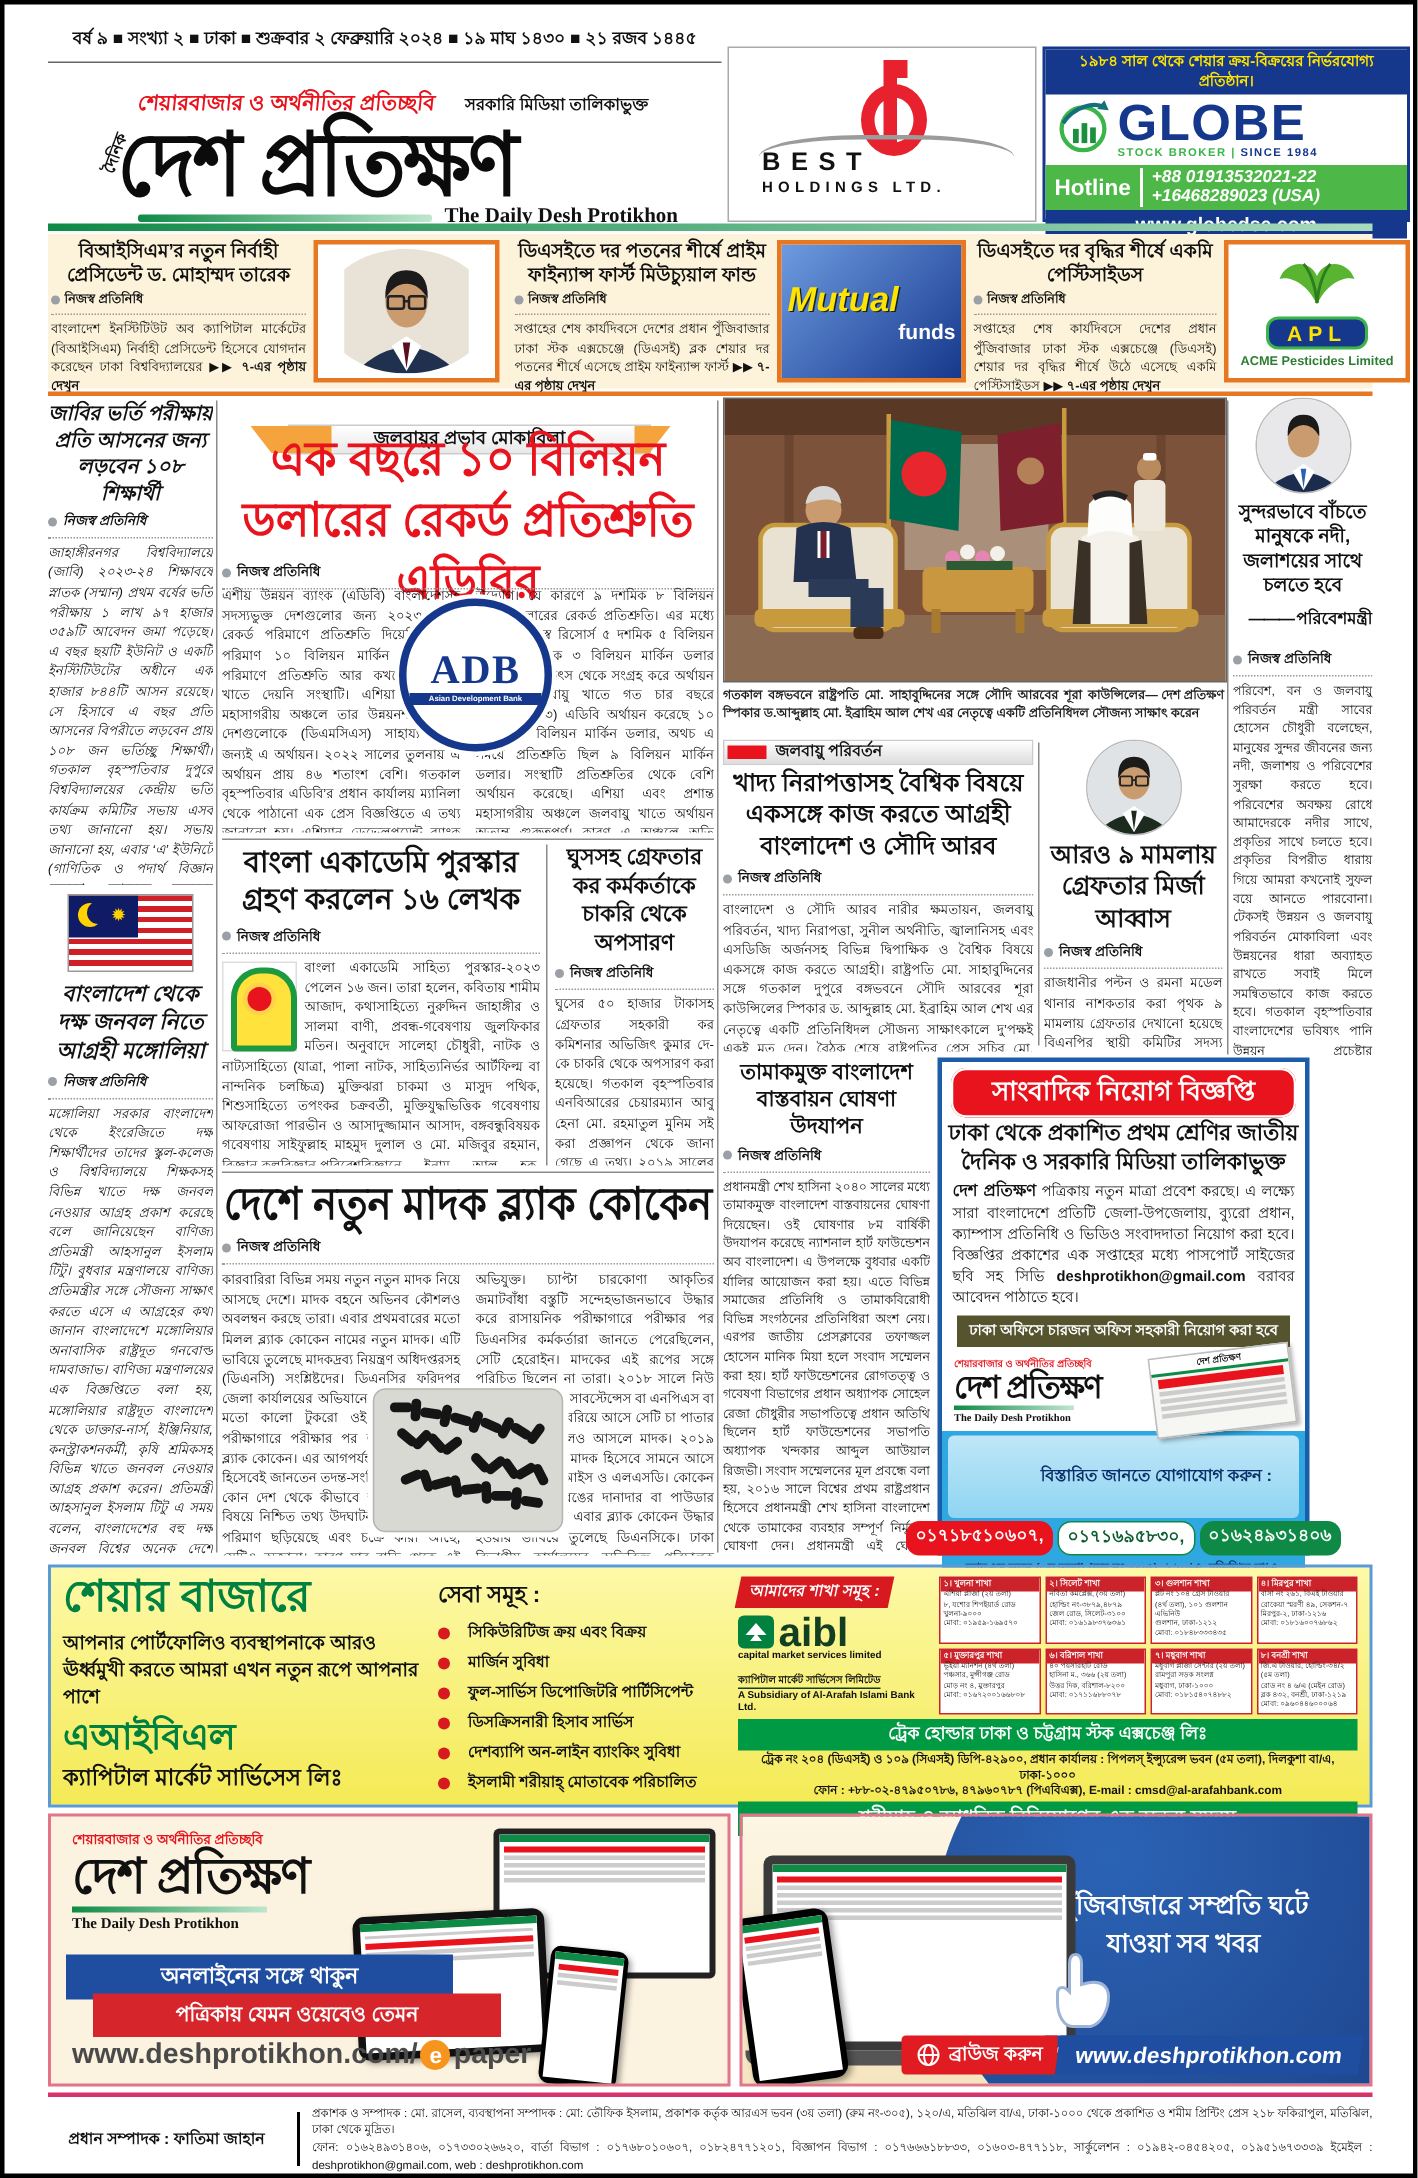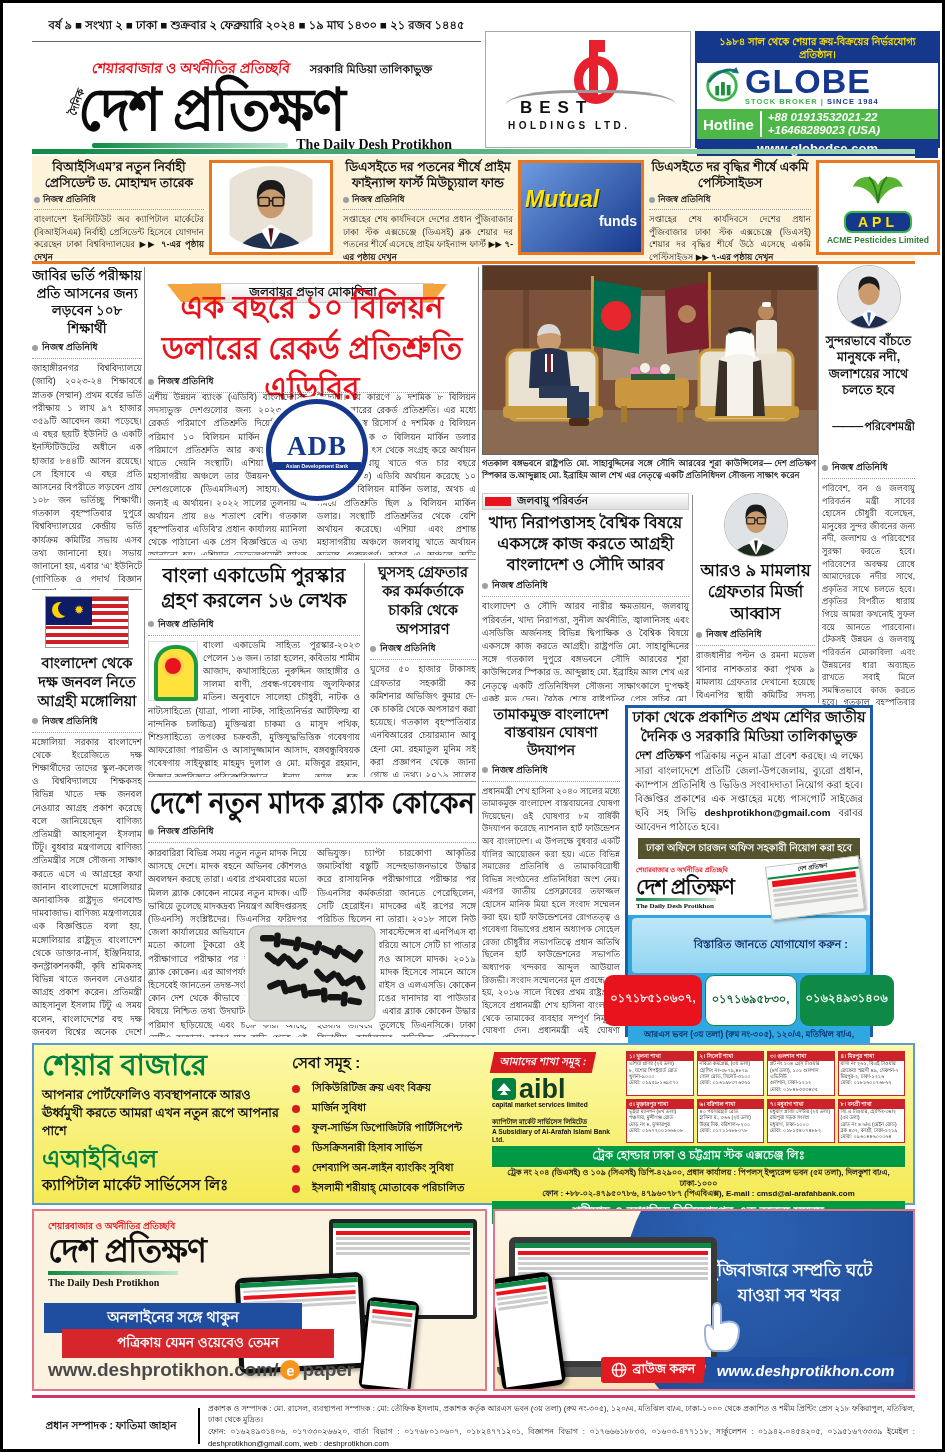--- a/index.html
+++ b/index.html
@@ -1,39 +1,39 @@
 <!DOCTYPE html>
 <html><head>
 <meta charset="utf-8">
 <style>
   html,body{margin:0;padding:0;background:#9a9a9a;}
   #page{position:relative;width:945px;height:1452px;margin:0 auto;background:#fff;
         font-family:"Liberation Sans","DejaVu Sans",sans-serif;color:#111;
         border:3px solid #000;box-sizing:border-box;overflow:hidden;}
   .abs{position:absolute;box-sizing:border-box;}
-  .ovh{overflow:hidden;}
+  .ovh{overflow:hidden;font-style:italic;}
   
   #dateline{left:29px;top:14px;width:449px;font-size:11.5px;font-weight:bold;text-align:center;
             padding-bottom:5px;border-bottom:1.5px solid #666;}
   #masthead{left:29px;top:42px;width:449px;height:104px;}
   #mh-tagline{position:absolute;left:60px;top:12px;color:#e8131c;font-weight:bold;font-size:14px;transform:skewX(-6deg);}
   #mh-listed{position:absolute;left:278px;top:16px;font-weight:bold;font-size:11px;}
   #mh-daily{position:absolute;left:32px;top:48px;font-size:11px;font-weight:bold;transform:rotate(-70deg);}
   #mh-title{position:absolute;left:46px;top:22px;font-size:56px;font-weight:bold;letter-spacing:-2px;color:#0b0b0b;transform:scaleY(1.05);}
   #mh-subrow{position:absolute;left:60px;top:92px;width:360px;display:flex;align-items:center;gap:8px;}
   #mh-greenline{height:5px;flex:1;background:linear-gradient(90deg,#0f8a46,#bfe6cf);border-radius:2px;}
   #mh-sub{font-family:"Liberation Serif",serif;font-weight:bold;font-size:14px;white-space:nowrap;}
   
   #best-ad{left:482px;top:28px;width:206px;height:117px;border:1.5px solid #aaa;background:#fff;}
   .best-logo{position:absolute;left:86px;top:8px;width:40px;height:66px;}
   .best-bar{position:absolute;left:17px;top:0;width:9px;height:62px;background:#e8212e;}
   .best-topsq{position:absolute;left:26px;top:0;width:7px;height:12px;background:#e8212e;}
   .best-ring{position:absolute;left:2px;top:16px;width:26px;height:30px;border:9px solid #e8212e;border-radius:50%;}
   .best-swoosh{position:absolute;left:20px;top:58px;width:170px;height:26px;border-top:3px solid #9b9b9b;border-radius:50%/18px;}
-  #best-n1{position:absolute;left:34px;top:66px;font-size:17px;font-weight:bold;letter-spacing:7px;}
+  #best-n1{position:absolute;left:22px;top:66px;font-size:17px;font-weight:bold;letter-spacing:7px;}
   #best-n2{position:absolute;left:22px;top:88px;font-size:10px;font-weight:bold;letter-spacing:3.5px;}
   #globe-ad{left:692px;top:28px;width:245px;height:117px;border:2px solid #16388c;background:#fff;display:flex;flex-direction:column;}
   #globe-top{background:#16388c;color:#ffe400;font-weight:bold;font-size:10px;text-align:center;line-height:1.3;padding:2px 4px;}
   #globe-mid{flex:1;display:flex;align-items:center;padding:2px 6px;gap:4px;}
   #globe-name{font-size:34px;font-weight:bold;color:#16388c;letter-spacing:1px;line-height:.9;}
   #globe-subrow{font-size:7.5px;font-weight:bold;color:#3bb54a;letter-spacing:1px;}
   #globe-subrow .since{color:#16388c;}
   #globe-hot{background:#4db848;color:#fff;display:flex;align-items:center;padding:2px 6px;gap:6px;}
   #globe-hot .hl{font-size:15px;font-weight:bold;}
   #globe-hot .ph{font-size:11.5px;font-weight:bold;line-height:1.15;border-left:2px solid #fff;padding-left:6px;font-style:italic;}
@@ -117,21 +117,21 @@
   .kicker2 .ktext{font-weight:bold;font-size:10.5px;}
   #khaddo-title{font-size:16px;}
   #v-km{left:689px;top:492px;height:202px;}
   #mirza{left:693px;top:490px;width:119px;height:208px;overflow:hidden;}
   #mirza .portrait{display:block;width:62px;height:62px;border-radius:50%;overflow:hidden;margin:0 auto 3px;border:1px solid #bbb;}
   #mirza-title{font-size:16.5px;}
   #v-right{left:815px;top:264px;height:436px;}
   #poribesh{left:819px;top:262px;width:93px;height:440px;overflow:hidden;}
   #poribesh .portrait{display:block;width:62px;height:62px;border-radius:50%;overflow:hidden;margin:0 auto 4px;border:1px solid #bbb;}
   #poribesh-title{font-size:12.5px;}
-  #poribesh-attr{font-weight:bold;font-size:11px;text-align:right;margin:20px 0;}
+  #poribesh-attr{font-weight:bold;font-size:11px;text-align:right;margin:6px 0;}
   #poribesh-attr:before{content:"——— ";letter-spacing:-1px;}
   #poribesh .st-body{font-size:8.4px;}
   #tamak{left:479px;top:702px;width:138px;height:332px;overflow:hidden;}
   #tamak-title{font-size:14px;}
   
   #recruit{left:622px;top:702px;width:248px;height:332px;border:3px solid #1d5ca8;background:#fff;display:flex;flex-direction:column;}
   #rec-header{margin:4px 6px 2px;background:#e8131c;border-radius:10px;color:#fff;font-weight:bold;font-size:17.5px;text-align:center;padding:2px;box-shadow:inset 0 0 0 1.5px #fff;}
   #rec-l1,#rec-l2{font-weight:bold;font-size:14.5px;text-align:center;line-height:1.3;}
   #rec-para{font-size:9.8px;line-height:1.45;text-align:justify;padding:2px 7px;}
   #rec-para .brand{font-weight:bold;font-size:11px;}
@@ -142,21 +142,21 @@
   #rec-logo .rl-title{font-size:21px;font-weight:bold;letter-spacing:-1px;line-height:1;}
   #rec-logo .rl-line{height:3px;width:80px;background:linear-gradient(90deg,#0f8a46,#bfe6cf);margin:1px 0;}
   #rec-logo .rl-sub{font-family:"Liberation Serif",serif;font-size:7px;font-weight:bold;}
   #rec-paper{width:92px;height:52px;background:#f6f6f2;border:1px solid #bbb;transform:rotate(-7deg);position:relative;overflow:hidden;box-shadow:2px 2px 3px rgba(0,0,0,.3);}
   #rec-paper .p-head{height:10px;background:#fff;border-bottom:2px solid #0f8a46;display:flex;align-items:center;justify-content:center;font-size:6px;font-weight:bold;}
   #rec-paper .p-line{height:3px;margin:2px 4px;background:#ccc;}
   #rec-paper .p-red{height:6px;margin:2px 4px;background:#e8131c;}
   #rec-cyan{margin-top:auto;background:#2fa8e1;padding:3px 4px 4px;display:flex;flex-direction:column;gap:2px;}
   #rec-contact{color:#0b2f6b;font-weight:bold;font-size:11px;text-align:right;background:linear-gradient(#bfe7f8,#8fd4f2);border-radius:4px;padding:18px;}
   #rec-phones{display:flex;justify-content:center;gap:3px;font-weight:bold;font-size:11.5px;}
-  .pill{border-radius:9px;padding:15px 6px;}
+  .pill{border-radius:9px;padding:1px 6px;}
   .pill.red{background:#e8131c;color:#fff;}
   .pill.grn{background:#0f8a46;color:#fff;}
   .pill.wht{background:#fff;color:#0b5c2e;border:1.5px solid #0f8a46;}
   #rec-addr{color:#0b2f6b;font-weight:bold;font-size:8.3px;text-align:center;}
   #rec-visit{background:#1d5ca8;color:#fff;font-weight:bold;font-size:11.5px;text-align:center;padding:2px;border-radius:3px;}
   
   #aibl{left:29px;top:1040px;width:883px;height:162px;border:2px solid #5b9bd5;
         background:linear-gradient(#fdf9a8,#f4ea55);display:flex;padding:6px 8px;gap:10px;}
   #aibl-left{width:240px;}
   #aibl-title{color:#00813f;font-weight:bold;font-size:29px;line-height:1;}
@@ -578,20 +578,21 @@
   <div id="tamak" class="abs">
     <div id="tamak-title" class="st-title">তামাকমুক্ত বাংলাদেশ বাস্তবায়ন ঘোষণা উদযাপন</div>
     <div class="byline">
         <span class="bydot"></span>
         <span>নিজস্ব প্রতিনিধি</span>
       </div>
     <div class="st-body" style="font-size:8.4px"><span>প্রধানমন্ত্রী শেখ হাসিনা ২০৪০ সালের মধ্যে তামাকমুক্ত বাংলাদেশ বাস্তবায়নের ঘোষণা দিয়েছেন। ওই ঘোষণার ৮ম বার্ষিকী উদযাপন করেছে ন্যাশনাল হার্ট ফাউন্ডেশন অব বাংলাদেশ। এ উপলক্ষে বুধবার একটি র্যালির আয়োজন করা হয়। এতে বিভিন্ন সমাজের প্রতিনিধি ও তামাকবিরোধী বিভিন্ন সংগঠনের প্রতিনিধিরা অংশ নেয়। এরপর জাতীয় প্রেসক্লাবের তফাজ্জল হোসেন মানিক মিয়া হলে সংবাদ সম্মেলন করা হয়। হার্ট ফাউন্ডেশনের রোগতত্ত্ব ও গবেষণা বিভাগের প্রধান অধ্যাপক সোহেল রেজা চৌধুরীর সভাপতিত্বে প্রধান অতিথি ছিলেন হার্ট ফাউন্ডেশনের সভাপতি অধ্যাপক খন্দকার আব্দুল আউয়াল রিজভী। সংবাদ সম্মেলনের মূল প্রবন্ধে বলা হয়, ২০১৬ সালে বিশ্বের প্রথম রাষ্ট্রপ্রধান হিসেবে প্রধানমন্ত্রী শেখ হাসিনা বাংলাদেশ থেকে তামাকের ব্যবহার সম্পূর্ণ নির্মূলের ঘোষণা দেন। প্রধানমন্ত্রী এই ঘোষণা দেওয়ায় তাকে অভিনন্দন জানানো হয়। সংবাদ সম্মেলনে বিশেষ অতিথির বক্তব্যে</span> </div>
   </div>
 
   <div id="recruit" class="abs">
+    <div id="rec-header">সাংবাদিক নিয়োগ বিজ্ঞপ্তি</div>
     <div id="rec-l1">ঢাকা থেকে প্রকাশিত প্রথম শ্রেণির জাতীয়</div>
     <div id="rec-l2">দৈনিক ও সরকারি মিডিয়া তালিকাভুক্ত</div>
     <div id="rec-para">
       <span class="brand">দেশ প্রতিক্ষণ</span><span> পত্রিকায় নতুন মাত্রা প্রবেশ করছে। এ লক্ষ্যে সারা বাংলাদেশে প্রতিটি জেলা-উপজেলায়, ব্যুরো প্রধান, ক্যাম্পাস প্রতিনিধি ও ভিডিও সংবাদদাতা নিয়োগ করা হবে। বিজ্ঞপ্তির প্রকাশের এক সপ্তাহের মধ্যে পাসপোর্ট সাইজের ছবি সহ সিভি </span><span class="email">deshprotikhon@gmail.com</span><span> বরাবর আবেদন পাঠাতে হবে।</span>
     </div>
     <div id="rec-button">ঢাকা অফিসে চারজন অফিস সহকারী নিয়োগ করা হবে</div>
     <div id="rec-mid">
       <div id="rec-logo">
         <div class="rl-tag">শেয়ারবাজার ও অর্থনীতির প্রতিচ্ছবি</div>
         <div class="rl-title">দেশ প্রতিক্ষণ</div>

